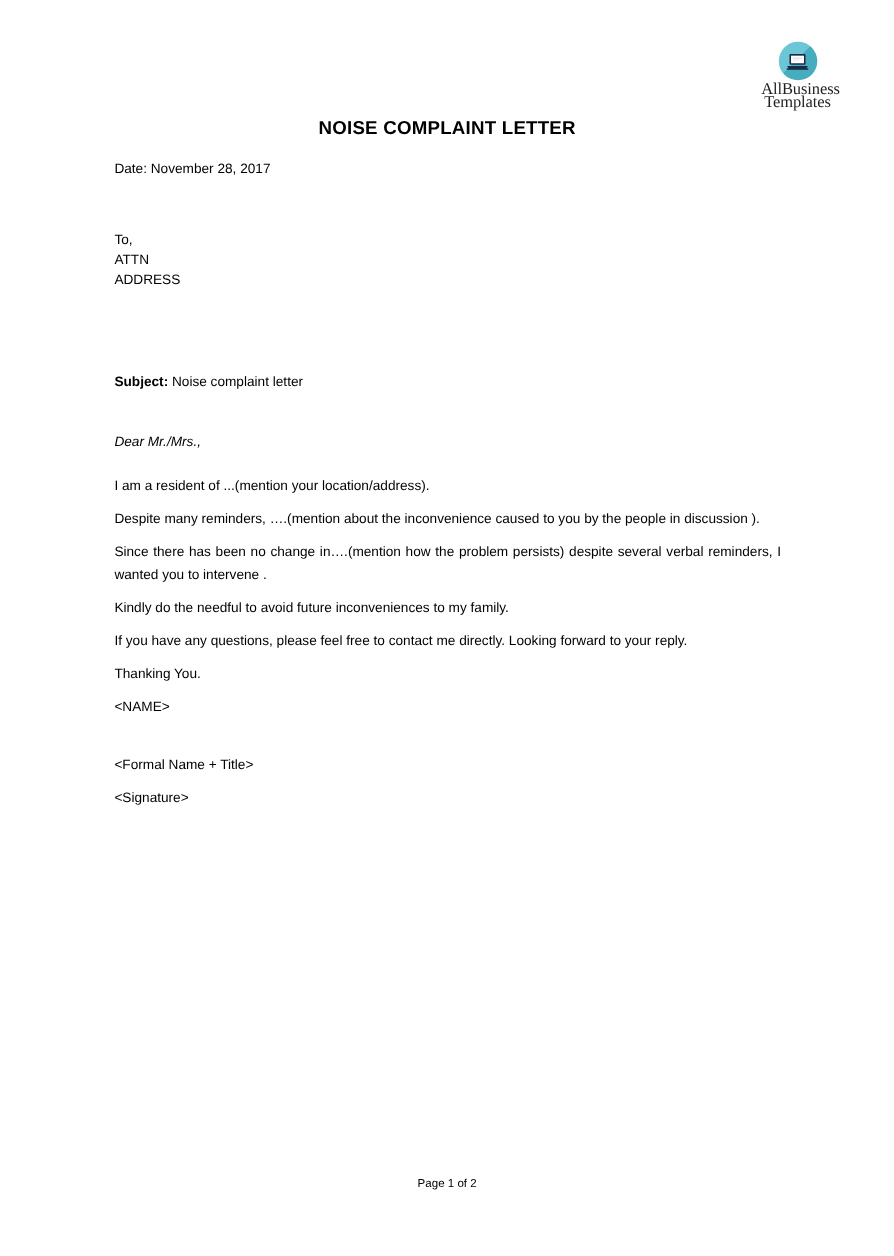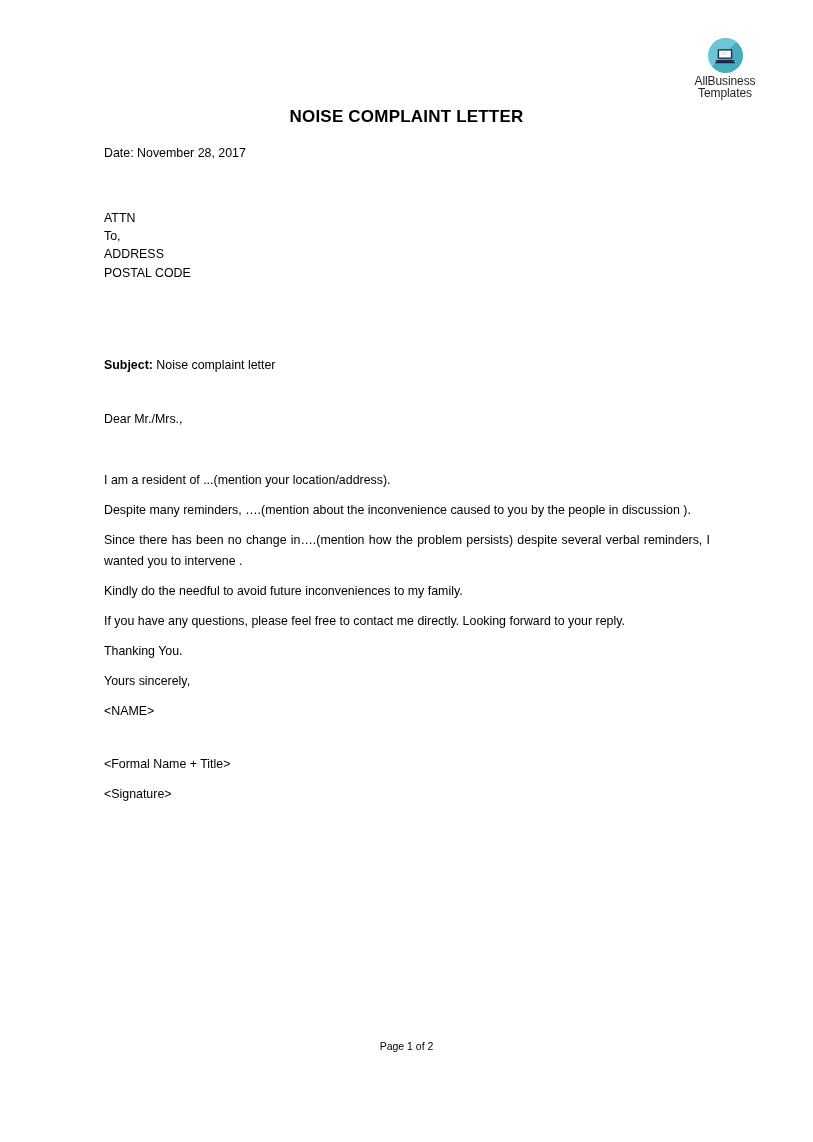--- a/index.html
+++ b/index.html
@@ -46,24 +46,25 @@
     background: linear-gradient(135deg, rgba(255,255,255,0.18) 0%, rgba(255,255,255,0.18) 46%, rgba(0,0,0,0.07) 46%, rgba(0,0,0,0.07) 100%);
   }
   .logo-circle svg {
     position: absolute;
     left: 50%;
     top: 50%;
     transform: translate(-50%, -50%);
   }
   .logo-text {
     margin-top: 3px;
-    font-size: 12px;
+    font-size: 15px;
     line-height: 11.5px;
     color: #231f20;
     letter-spacing: -0.1px;
+    font-family: Liberation Serif, serif;
   }
 
   
   .doc-title {
     position: absolute;
     left: 0;
     top: 107px;
     width: 813px;
     text-align: center;
     font-size: 17px;
@@ -104,24 +105,25 @@
     line-height: 18px;
   }
   .subject-line .lbl {
     font-weight: bold;
   }
 
   .salutation {
     margin-top: 36px;
     font-size: 12.4px;
     line-height: 18px;
+    font-style: italic;
   }
 
   .para {
-    margin-top: 42px;
+    margin-top: 21px;
     font-size: 12.4px;
     line-height: 21px;
     text-align: justify;
     text-justify: inter-word;
   }
   .para.tight {
     margin-top: 9px;
   }
   .para.nojustify {
     text-align: left;
@@ -134,21 +136,21 @@
     text-align: left;
   }
   .sig.gap-big {
     margin-top: 32px;
   }
 
   
   .footer {
     position: absolute;
     left: 0;
-    top: 1040px;
+    top: 1070px;
     width: 813px;
     text-align: center;
     font-size: 10.5px;
     color: #000;
   }
 </style>
 </head>
 <body>
 
 <div class="page">
@@ -171,40 +173,38 @@
     </div>
   </div>
 
   <div class="doc-title">NOISE COMPLAINT  LETTER</div>
 
   <div class="body-area">
 
     <div class="date-line">Date: November 28, 2017</div>
 
     <div class="addr-block">
+      <div class="line">To,</div>
       <div class="line">ATTN</div>
-      <div class="line">To,</div>
       <div class="line">ADDRESS</div>
-      <div class="line">POSTAL CODE</div>
     </div>
 
     <div class="subject-line">
       <span class="lbl">Subject:</span>
       <span>Noise complaint letter</span>
     </div>
 
     <div class="salutation">Dear Mr./Mrs.,</div>
 
     <div class="para">I am a resident of  ...(mention your location/address).</div>
     <div class="para tight">Despite many reminders, ….(mention about the inconvenience caused to you by the people in discussion ).</div>
     <div class="para tight">Since there has been no change in….(mention how the problem persists) despite several verbal reminders, I wanted you to intervene .</div>
     <div class="para tight nojustify">Kindly do the needful to avoid future inconveniences to my family.</div>
     <div class="para tight nojustify">If you have any questions, please feel free to contact me directly. Looking forward to your reply.</div>
     <div class="para tight nojustify">Thanking You.</div>
-    <div class="para tight nojustify">Yours sincerely,</div>
 
     <div class="sig">&lt;NAME&gt;</div>
     <div class="sig gap-big">&lt;Formal Name + Title&gt;</div>
     <div class="sig">&lt;Signature&gt;</div>
 
   </div>
 
   <div class="footer">Page 1 of 2</div>
 
 </div>

